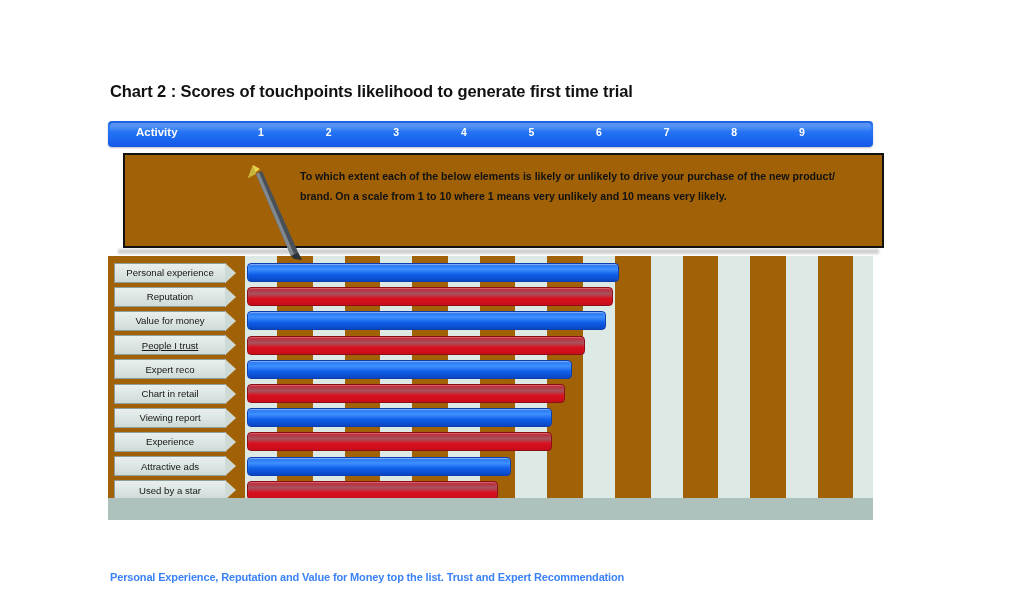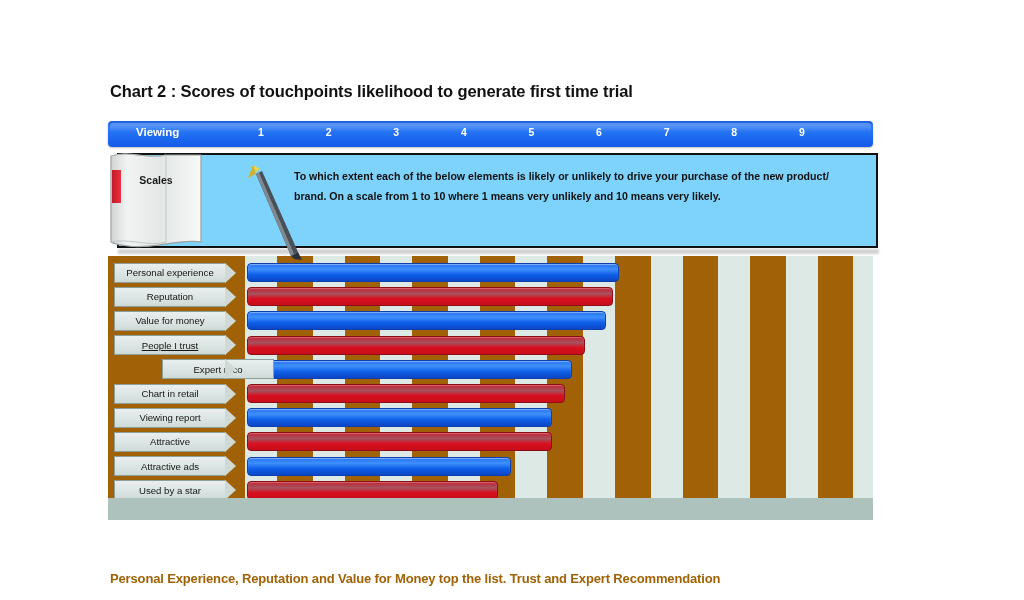--- a/index.html
+++ b/index.html
@@ -33,22 +33,22 @@
     position:absolute;left:28px;top:5px;
     color:#ffffff;font-size:11.5px;font-weight:bold;
   }
   .scale-num{
     position:absolute;top:5px;color:#ffffff;font-size:10.5px;font-weight:bold;
     transform:translateX(-50%);text-align:center;
   }
 
   
   .scales-box{
-    position:absolute;left:117px;top:153px;width:761px;height:95px;
-    background:#7dd3fc;border:2.5px solid #111111;
+    position:absolute;left:123px;top:153px;width:761px;height:95px;
+    background:#a16207;border:2.5px solid #111111;
     box-sizing:border-box;
   }
   .scales-shadow{
     position:absolute;left:118px;top:249px;width:761px;height:5px;
     background:rgba(0,0,0,0.18);filter:blur(1px);
   }
   .question-text{
     position:absolute;left:175px;top:12px;width:565px;
     font-size:10.6px;font-weight:bold;color:#111111;line-height:1.85;
   }
@@ -119,68 +119,52 @@
   }
   .bar.red{
     background:linear-gradient(to bottom,#c52030 0%,#a5545e 34%,#d81020 62%,#c80d1a 100%);
     border:1.6px solid #8c0d16;
     box-shadow:inset 0 1px 1px rgba(255,255,255,0.30);
   }
 
   
   .footer{
     position:absolute;left:110px;top:571px;
-    font-size:13px;font-weight:bold;color:#a16207;white-space:nowrap;
+    font-size:11px;font-weight:bold;color:#3b82f6;white-space:nowrap;
     letter-spacing:-0.15px;
   }
 </style>
 </head>
 <body>
 
 <div class="page">
 
   <div class="chart-title">Chart 2 : Scores of touchpoints likelihood to generate first time trial</div>
 
   <div class="activity-bar">
-    <div class="activity-label">Viewing</div>
+    <div class="activity-label">Activity</div>
     <div id="scale-nums">
         <div class="scale-num" style="left: 153px;">1</div>
         <div class="scale-num" style="left: 220.6px;">2</div>
         <div class="scale-num" style="left: 288.2px;">3</div>
         <div class="scale-num" style="left: 355.8px;">4</div>
         <div class="scale-num" style="left: 423.4px;">5</div>
         <div class="scale-num" style="left: 491px;">6</div>
         <div class="scale-num" style="left: 558.6px;">7</div>
         <div class="scale-num" style="left: 626.2px;">8</div>
         <div class="scale-num" style="left: 693.8px;">9</div>
         <div class="scale-num" style="left: 802px;">10</div>
       </div>
   </div>
 
   <div class="scales-shadow"></div>
   <div class="scales-box">
     <div class="question-text">To which extent each of the below elements  is likely or unlikely to drive your purchase of the new product/ brand. On a scale from 1 to 10 where 1 means very unlikely and 10 means very likely.</div>
   </div>
 
-  <div class="book">
-    <svg class="book-face" viewBox="0 0 96 102" xmlns="http://www.w3.org/2000/svg">
-      <defs>
-        <linearGradient id="pg" x1="0" y1="0" x2="1" y2="0">
-          <stop offset="0%" stop-color="#cfd4d3"></stop>
-          <stop offset="18%" stop-color="#f2f4f3"></stop>
-          <stop offset="55%" stop-color="#e3e7e6"></stop>
-          <stop offset="100%" stop-color="#f7f8f8"></stop>
-        </linearGradient>
-      </defs>
-      <path d="M3 6 C22 0, 40 10, 58 5 L93 5 L93 92 C70 88, 46 100, 20 96 C12 95, 6 94, 3 92 Z" fill="url(#pg)" stroke="#9aa3a1" stroke-width="1.2"></path>
-      <path d="M3 6 C22 0, 40 10, 58 5 L58 92 C40 97, 22 88, 3 92 Z" fill="none" stroke="#b9c0be" stroke-width="0.8"></path>
-    </svg>
-    <div class="bookmark"></div>
-    <div class="book-label">Scales</div>
-  </div>
 
   <svg class="pencil" viewBox="0 0 70 100" xmlns="http://www.w3.org/2000/svg">
     <polygon points="17,5 24,9 12,18" fill="#e9d44a"></polygon>
     <polygon points="17,5 20,14 12,18" fill="#c9b43c"></polygon>
     <polygon points="20,14 26,11 62,92 55,96" fill="#4a5058"></polygon>
     <polygon points="20,14 23,12.5 58,94 55,96" fill="#808890"></polygon>
     <polygon points="55,96 62,92 66,100 58,99" fill="#2d3238"></polygon>
   </svg>
 
   <div class="plot">
@@ -210,27 +194,27 @@
       </div>
     <div id="labels">
         <div class="lbl" style="top: 6.5px;">Personal experience</div>
         <div class="lbl-tip" style="top: 6.5px;"></div>
         <div class="lbl" style="top: 30.7px;">Reputation</div>
         <div class="lbl-tip" style="top: 30.7px;"></div>
         <div class="lbl" style="top: 54.9px;">Value for money</div>
         <div class="lbl-tip" style="top: 54.9px;"></div>
         <div class="lbl" style="top: 79.1px; text-decoration: underline;">People I trust</div>
         <div class="lbl-tip" style="top: 79.1px;"></div>
-        <div class="lbl" style="top: 103.3px; margin-left: 48px;">Expert reco</div>
+        <div class="lbl" style="top: 103.3px;">Expert reco</div>
         <div class="lbl-tip" style="top: 103.3px;"></div>
         <div class="lbl" style="top: 127.5px;">Chart in retail</div>
         <div class="lbl-tip" style="top: 127.5px;"></div>
         <div class="lbl" style="top: 151.7px;">Viewing report</div>
         <div class="lbl-tip" style="top: 151.7px;"></div>
-        <div class="lbl" style="top: 175.9px;">Attractive</div>
+        <div class="lbl" style="top: 175.9px;">Experience</div>
         <div class="lbl-tip" style="top: 175.9px;"></div>
         <div class="lbl" style="top: 200.1px;">Attractive ads</div>
         <div class="lbl-tip" style="top: 200.1px;"></div>
         <div class="lbl" style="top: 224.3px;">Used by a star</div>
         <div class="lbl-tip" style="top: 224.3px;"></div>
       </div>
     <div class="plot-bottom"></div>
   </div>
 
   <div class="footer">Personal Experience, Reputation and Value for Money top the list.  Trust and Expert Recommendation</div>

